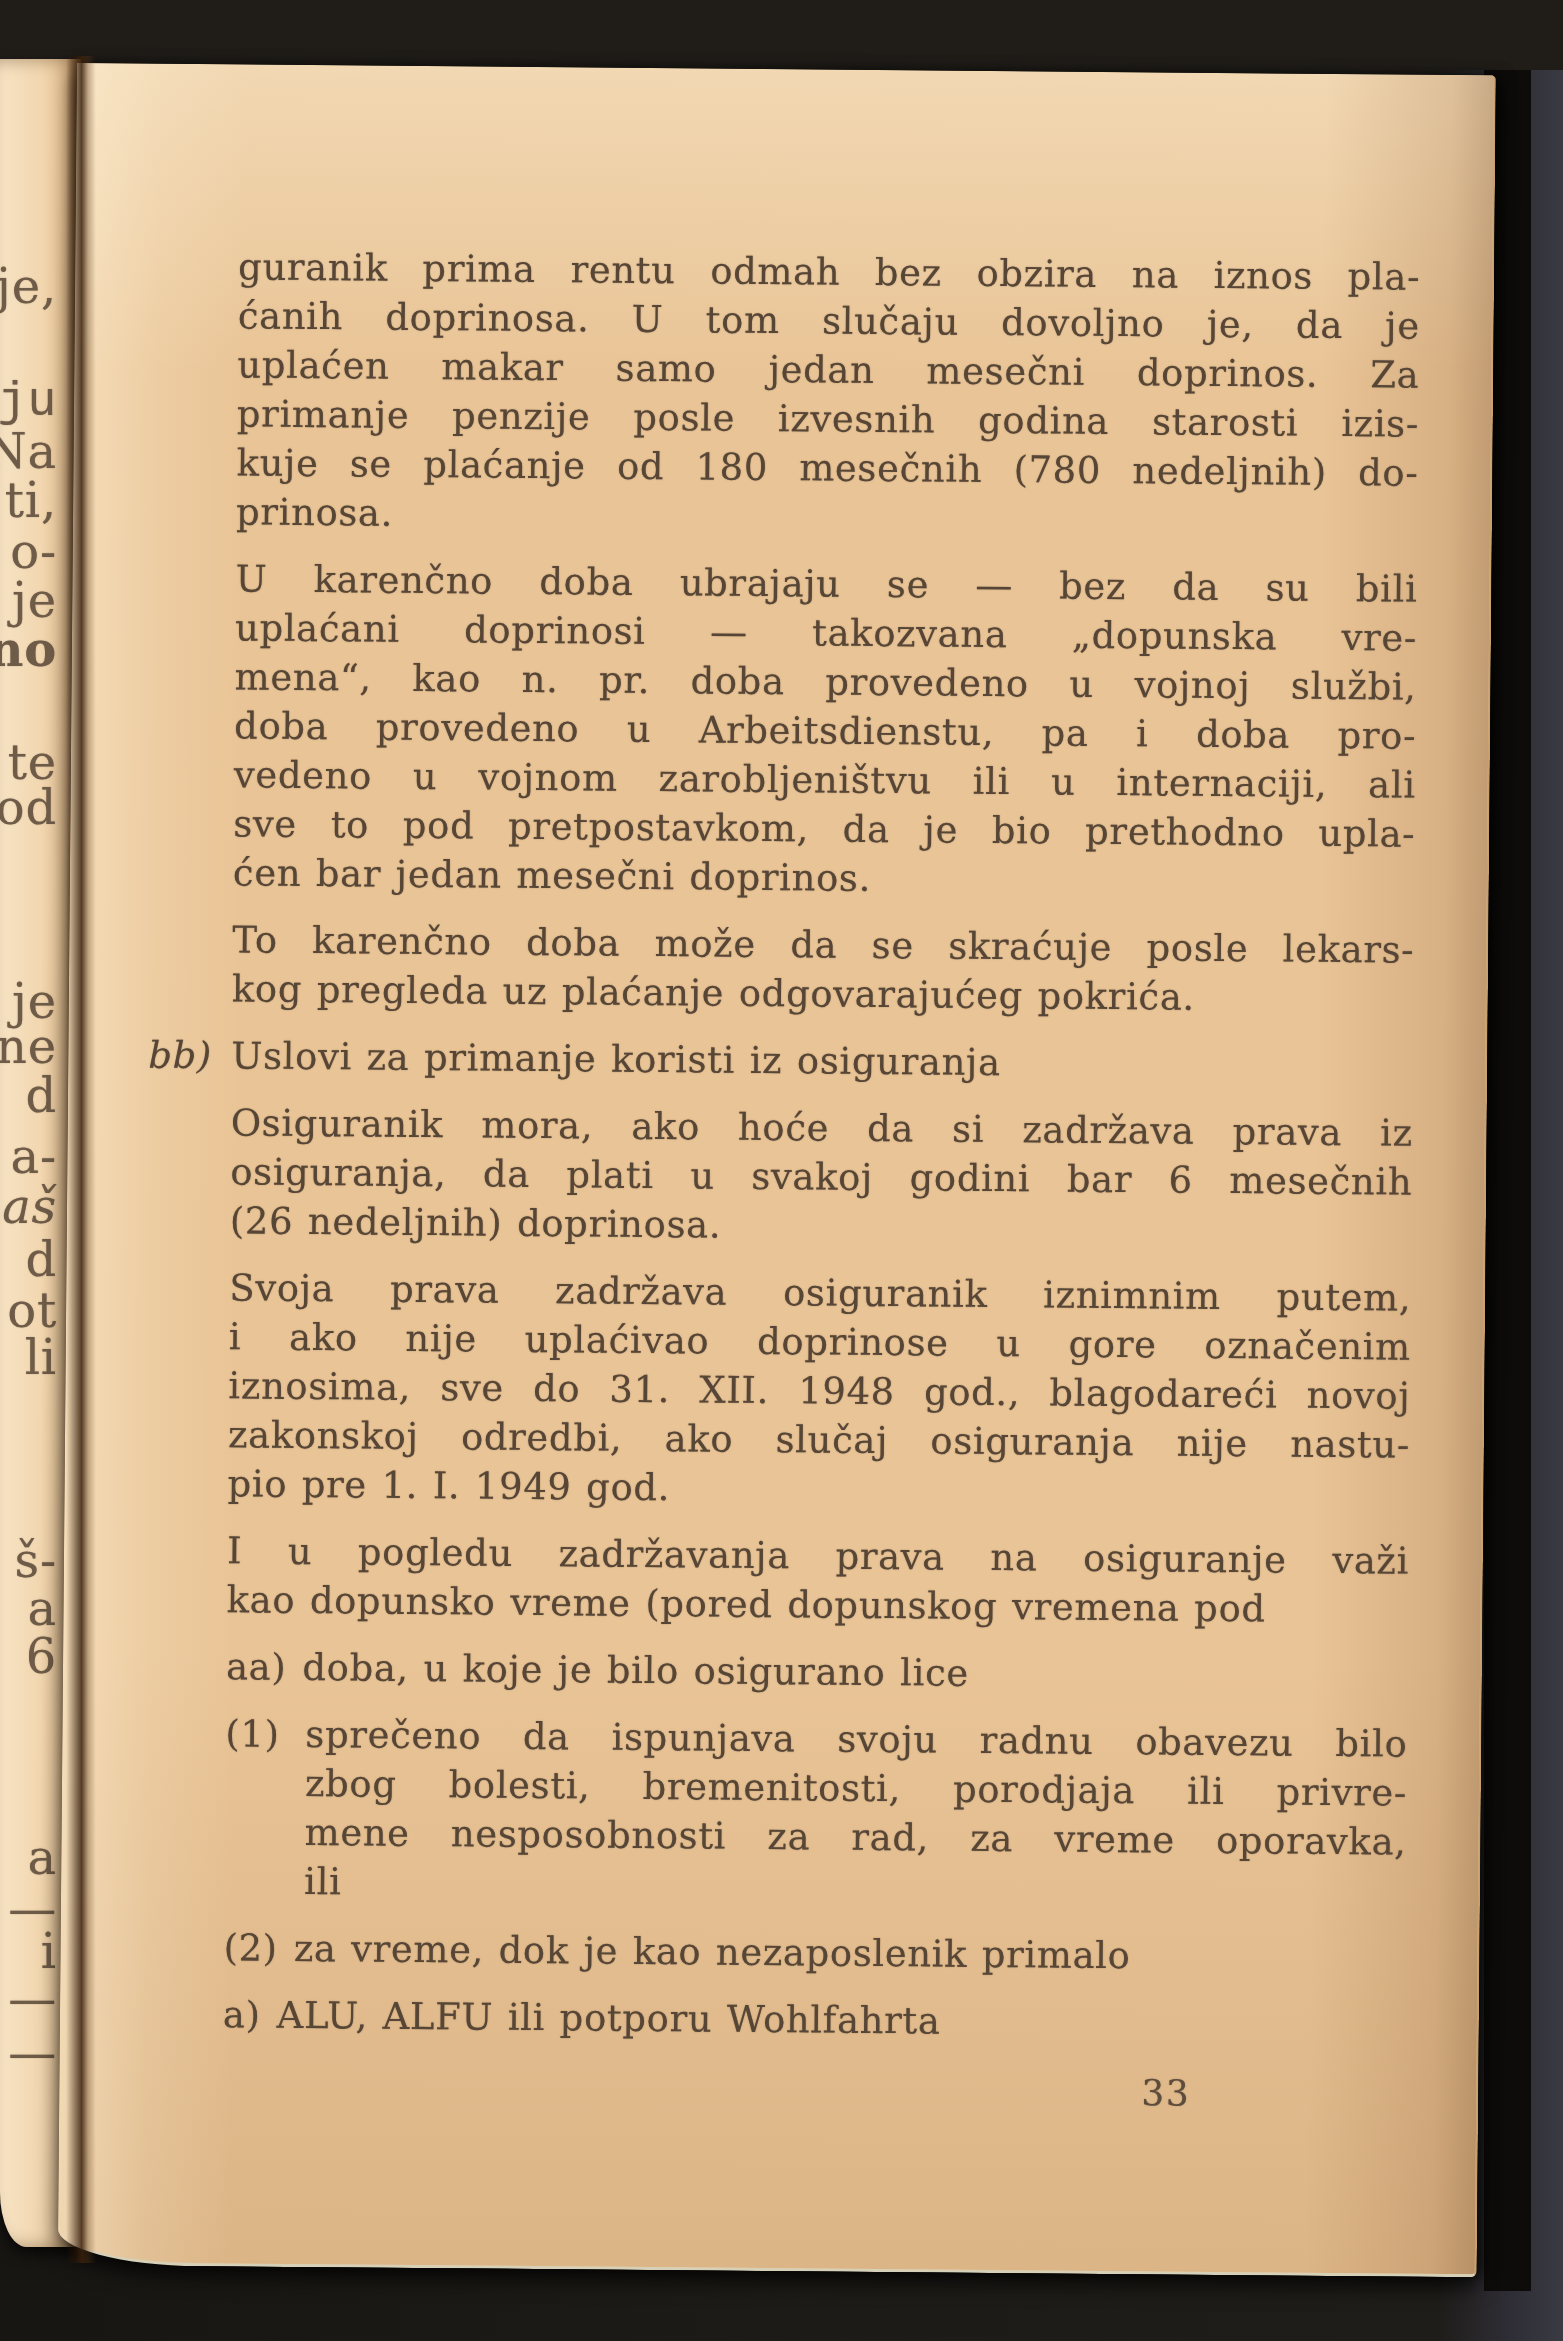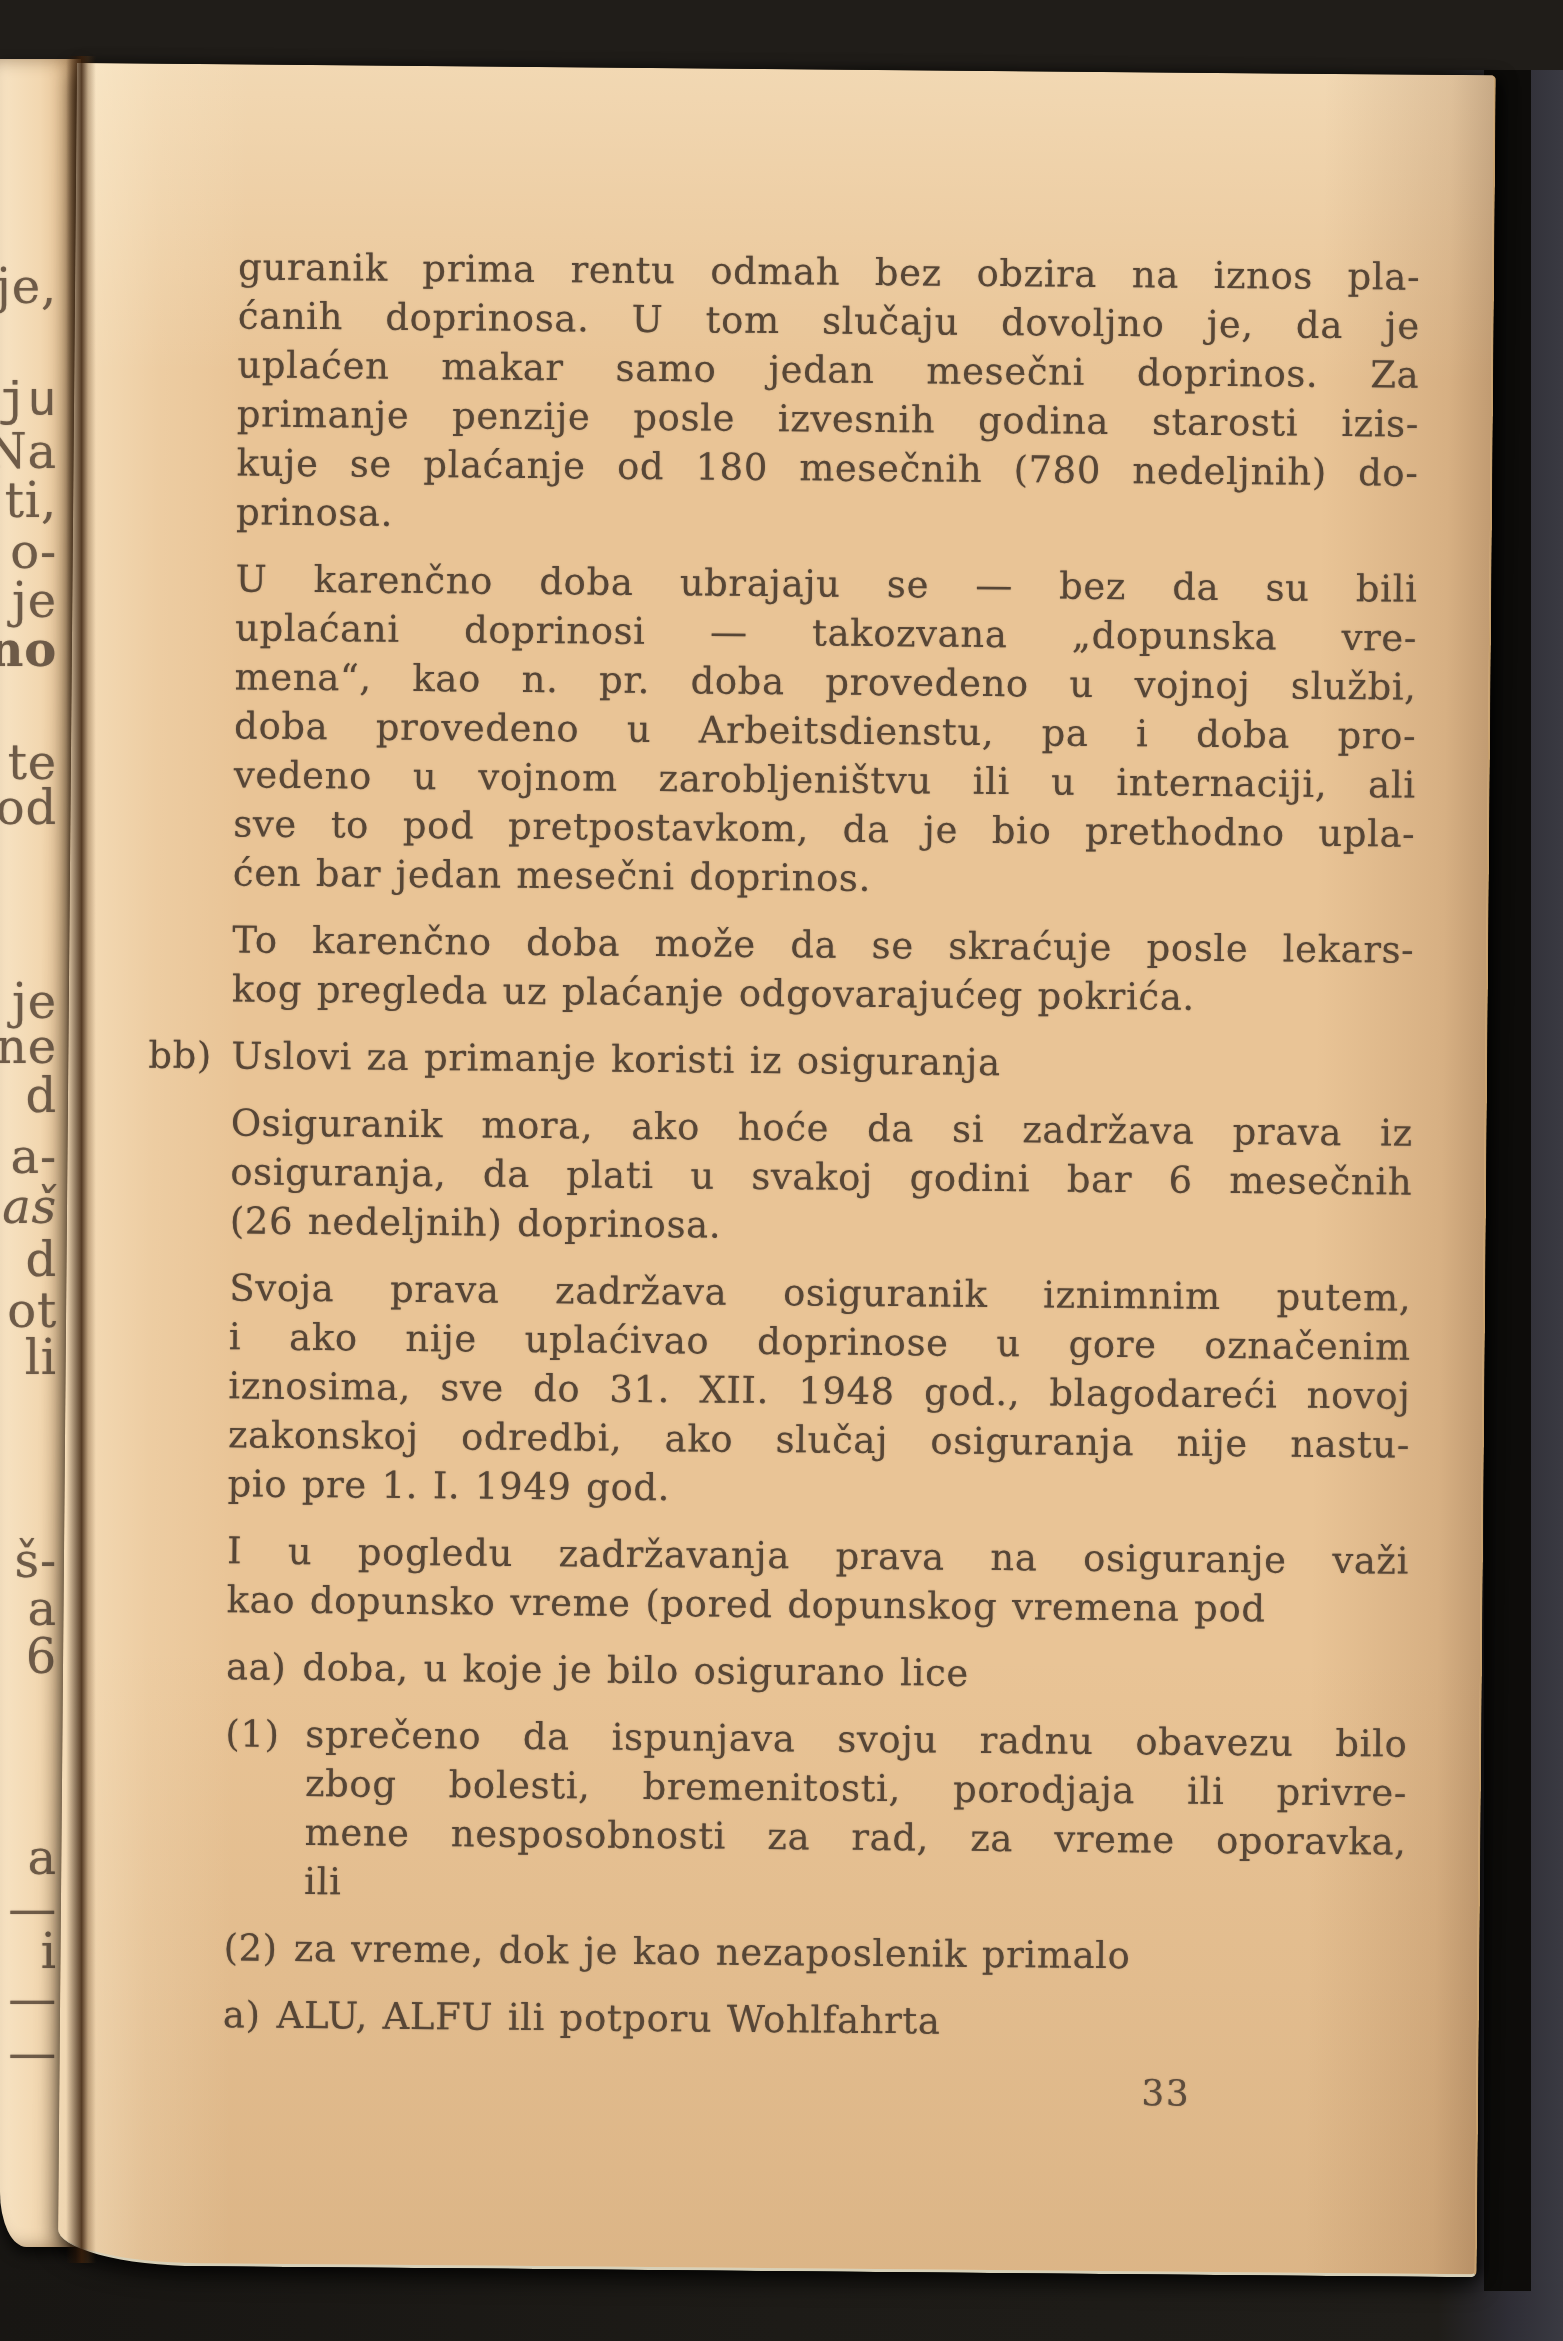--- a/index.html
+++ b/index.html
@@ -52,21 +52,21 @@
   .text-block{
     position:absolute;left:163px;top:178px;width:1182px;
     font-size:37px;line-height:49px;color:#574636;
     letter-spacing:0.6px;word-spacing:2.3px;
     text-shadow:0 0 1.3px rgba(88,71,55,0.6);
   }
   .block{margin:0 0 18px 0;}
   .line{text-align:left;}
   .line.just{text-align:justify;text-align-last:justify;}
   .heading{position:relative;}
-  .hang-label{position:absolute;left:-83px;top:0;}
+  .hang-label{position:absolute;left:-83px;top:0;font-style:italic;}
   .item-multi{position:relative;padding-left:80px;}
   .item-multi .abs-label{position:absolute;left:0;top:0;}
   .inline-label{margin-right:16px;}
   .page-number{
     position:absolute;left:1082px;top:2000px;
     font-size:36px;color:#5d4c3c;letter-spacing:1.6px;
     text-shadow:0 0 1.3px rgba(93,76,60,0.6);
   }
 </style>
 </head>

